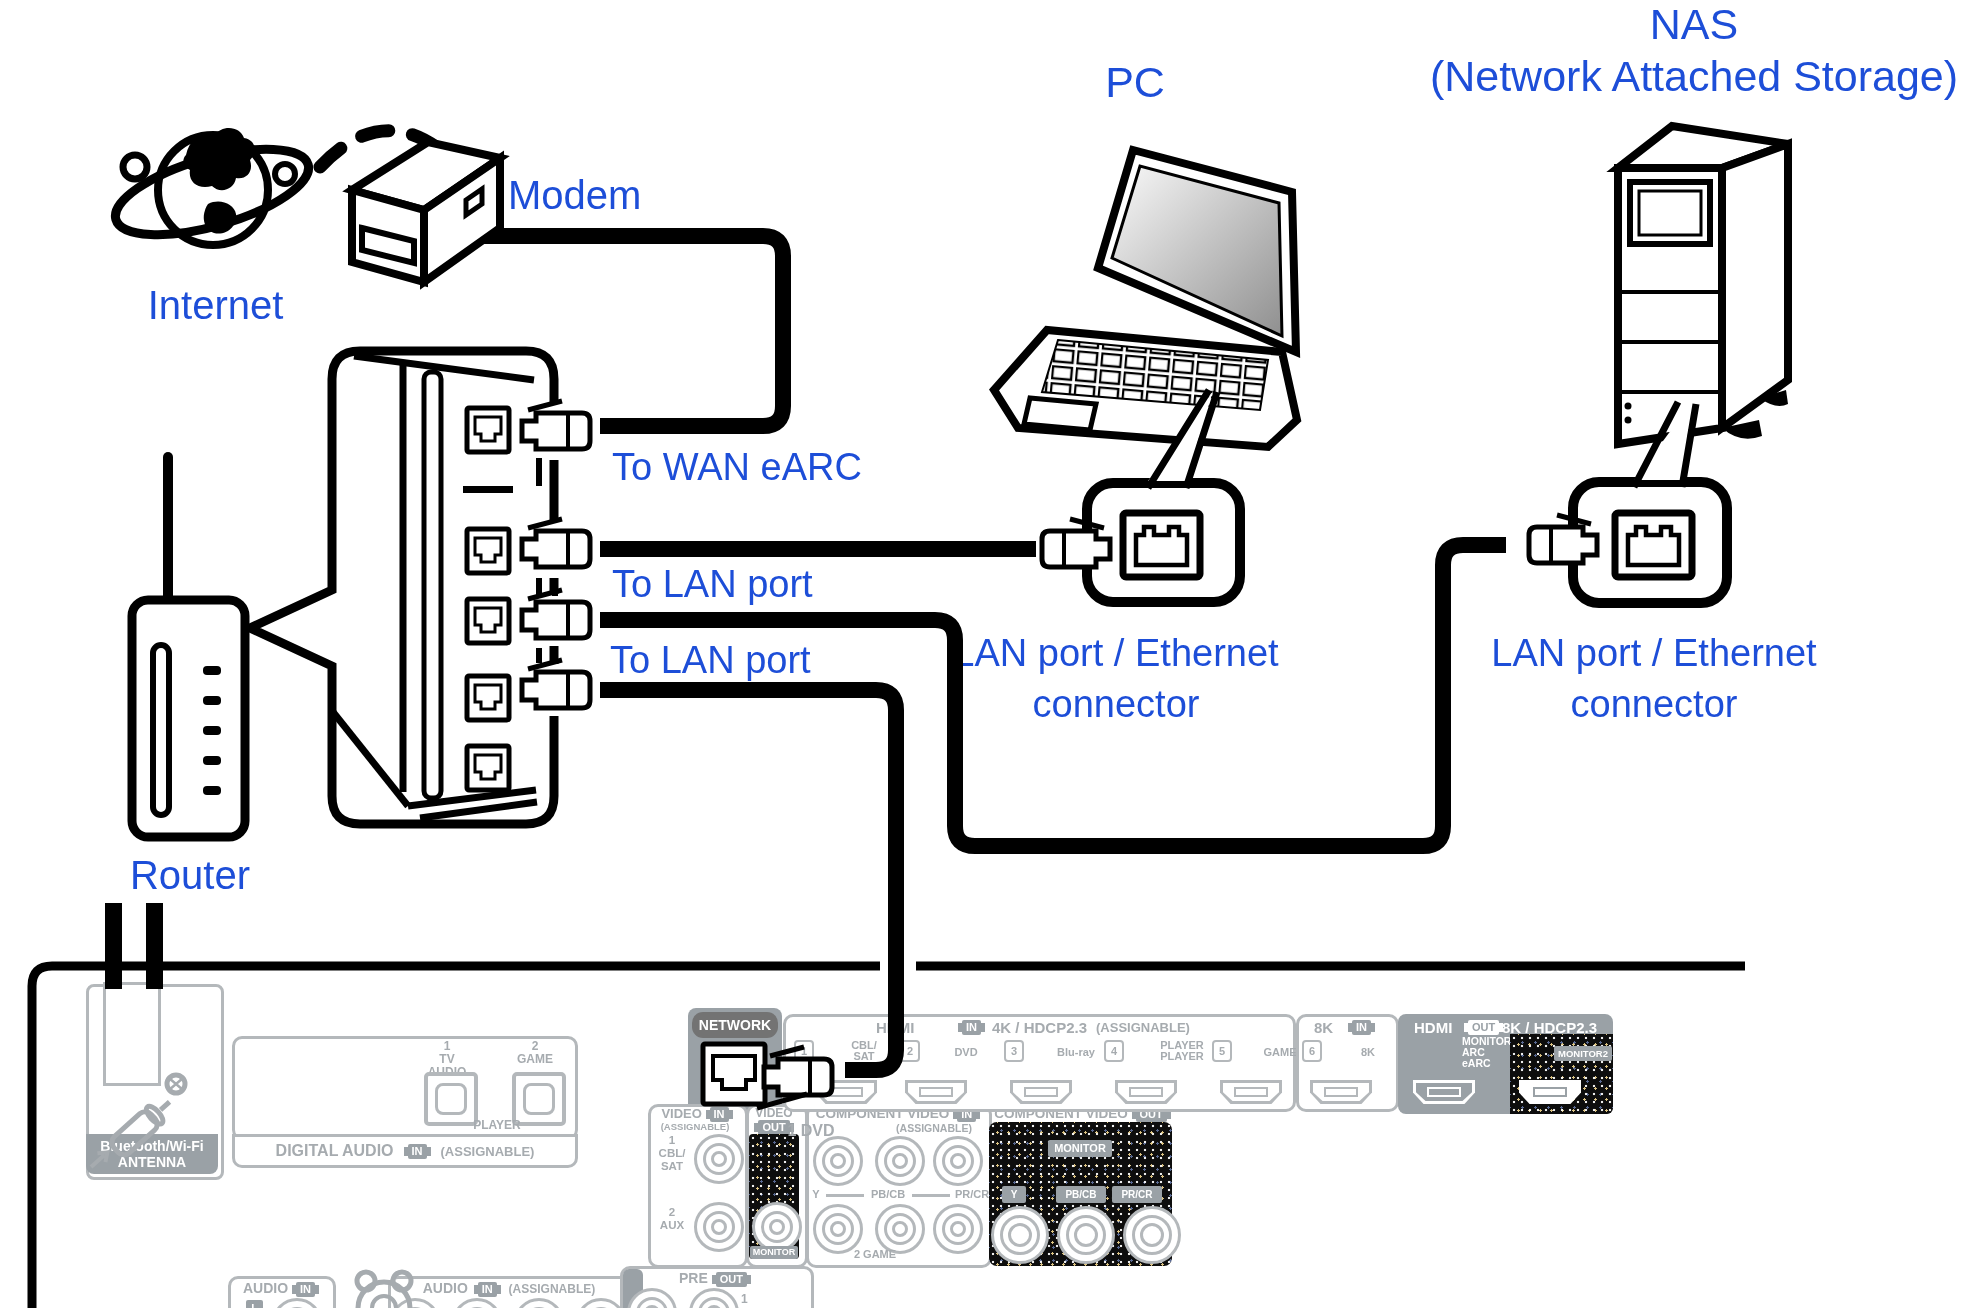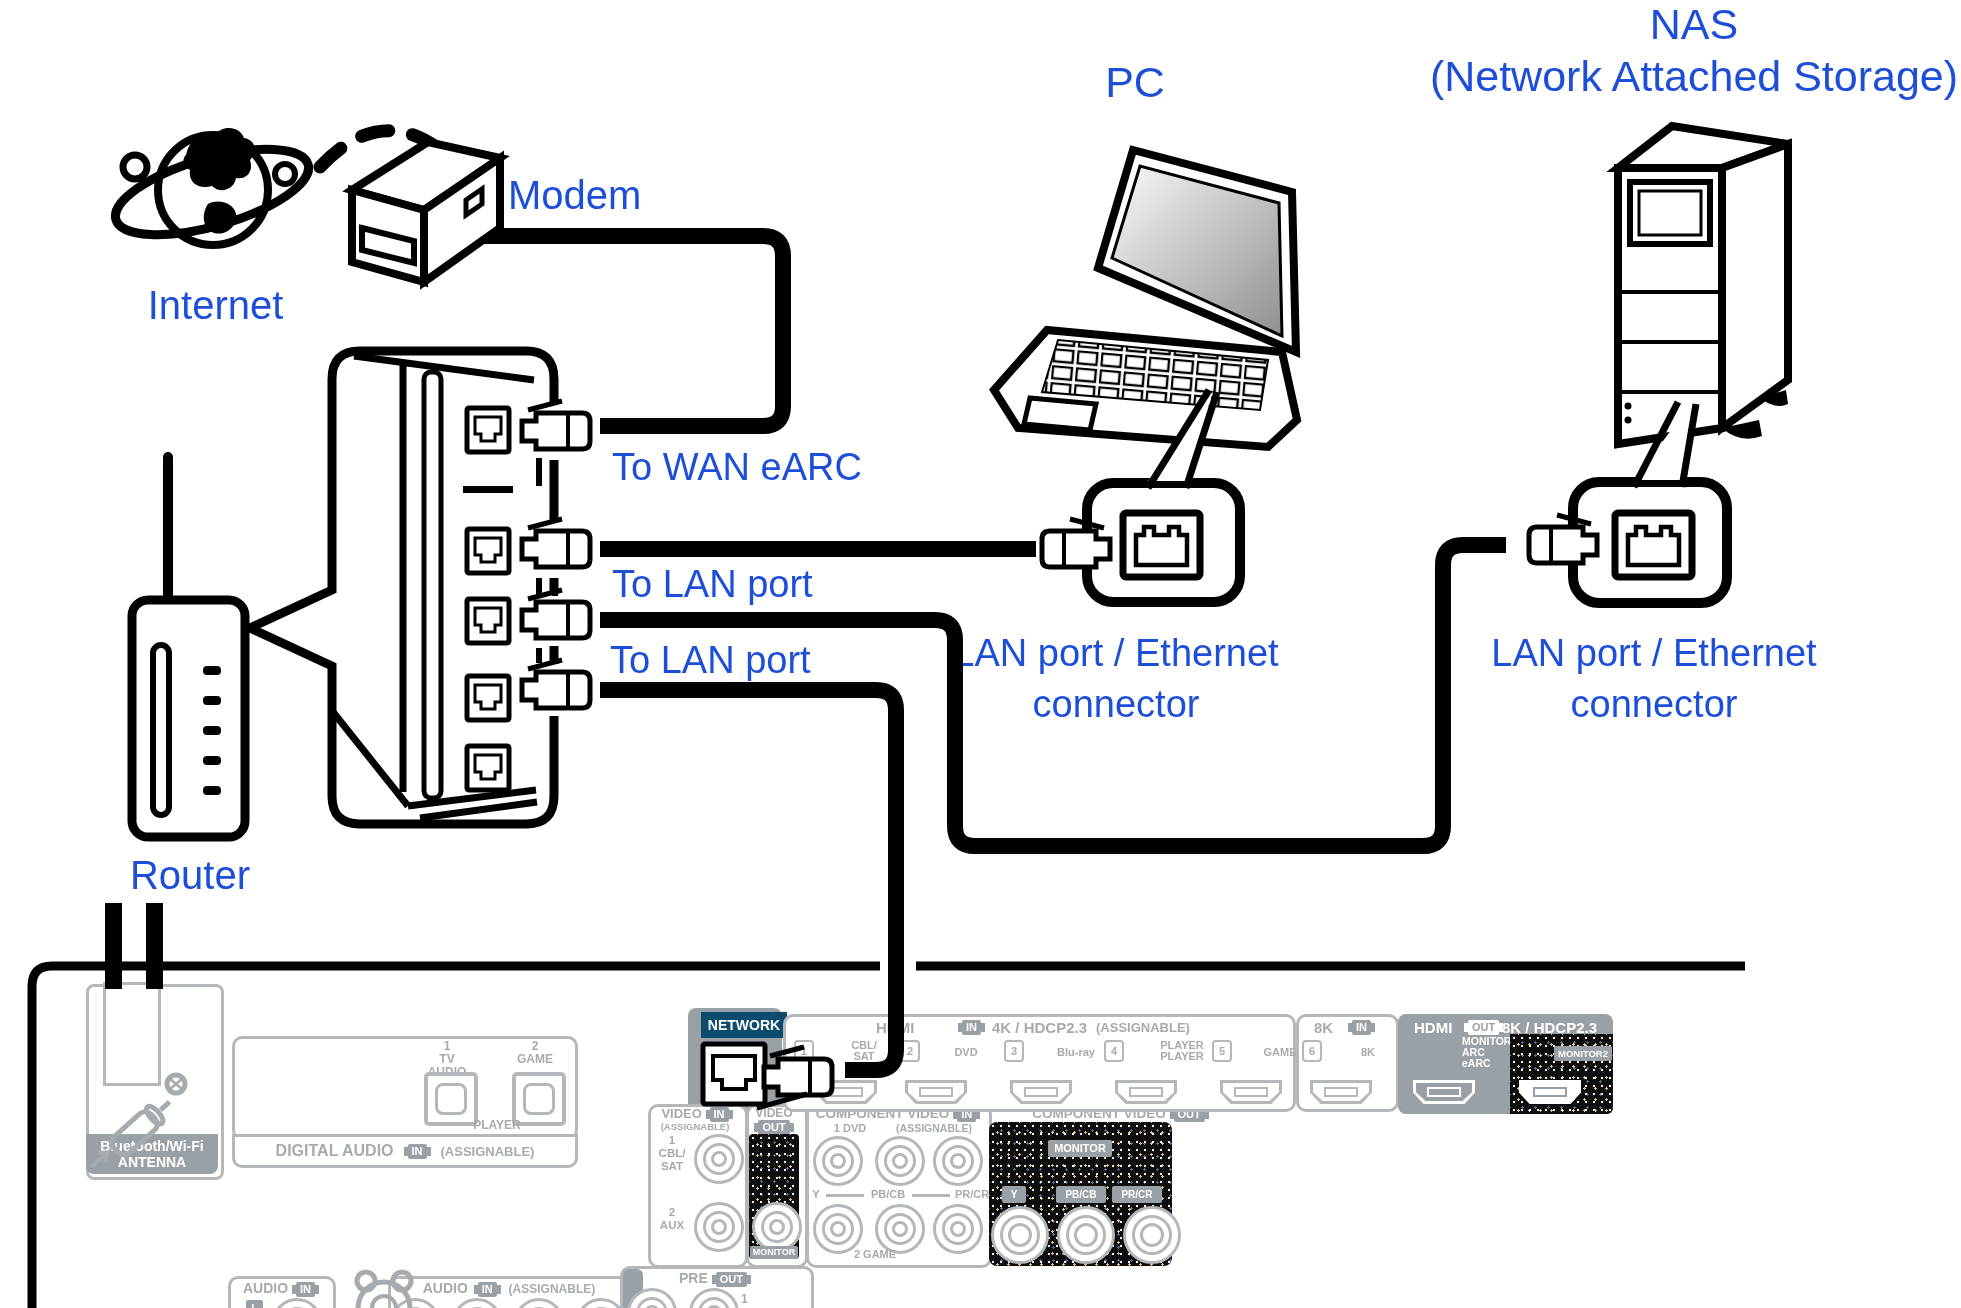--- a/index.html
+++ b/index.html
@@ -70,21 +70,21 @@
   <div class="optical" style="left:424px;top:1072px;"></div>
   <div class="optical" style="left:512px;top:1072px;"></div>
   <div class="stack" style="left:412px;top:1118px;width:170px;font-size:12px;">PLAYER</div>
   <div class="bar" style="left:232px;top:1134px;width:340px;height:28px;">
     <span class="rx" style="font-size:16px;">DIGITAL AUDIO</span>
     <span class="badge">IN</span>
     <span class="rx" style="font-size:13px;">(ASSIGNABLE)</span>
   </div>
 
   <div class="abs pad" style="left:688px;top:1008px;width:94px;height:110px;border-radius:8px;"></div>
-  <div class="abs" style="left:692px;top:1012px;width:86px;height:26px;background:#0c4a6e;color:#fff;font-weight:bold;font-size:14px;text-align:center;line-height:26px;border-radius:0;margin-left:9px;">NETWORK</div>
+  <div class="abs" style="left:692px;top:1012px;width:86px;height:26px;background:#737373;color:#fff;font-weight:bold;font-size:14px;text-align:center;line-height:26px;border-radius:11px;">NETWORK</div>
 
   <div class="blk" style="left:648px;top:1104px;width:94px;height:158px;"></div>
   <div class="stack" style="left:648px;top:1106px;width:94px;font-size:13px;">
     <span>VIDEO</span>
     <span class="badge" style="margin:0 0 0 4px;">IN</span>
   </div>
   <div class="stack" style="left:648px;top:1121px;width:94px;font-size:9.5px;">(ASSIGNABLE)</div>
   <div class="stack" style="left:652px;top:1134px;width:40px;font-size:11.5px;line-height:13px;">
     <div>1</div>
     <div>CBL/</div>
@@ -102,36 +102,36 @@
   <div class="stack" style="left:746px;top:1118px;width:56px;"><span class="badge" style="margin:0;">OUT</span></div>
   <div class="halftone" style="left:749px;top:1134px;width:50px;height:125px;border-radius:4px;"></div>
   <div class="rca" style="left:752px;top:1202px;width:44px;height:44px;background:#fff;"></div>
   <div class="tag" style="left:750px;top:1246px;width:48px;height:13px;font-size:9px;line-height:13px;">MONITOR</div>
 
   <div class="blk" style="left:806px;top:1104px;width:180px;height:158px;"></div>
   <div class="stack" style="left:806px;top:1106px;width:180px;font-size:13.5px;white-space:nowrap;">
     <span>COMPONENT VIDEO</span>
     <span class="badge" style="margin:0 0 0 4px;">IN</span>
   </div>
-  <div class="stack" style="left:820px;top:1122px;width:60px;font-size:11px;">1 DVD</div>
+  <div class="stack" style="left:781px;top:1122px;width:60px;font-size:16px;">1 DVD</div>
   <div class="stack" style="left:884px;top:1122px;width:100px;font-size:10.5px;">(ASSIGNABLE)</div>
   <div class="rca" style="left:813px;top:1136px;width:44px;height:44px;"></div>
   <div class="rca" style="left:875px;top:1136px;width:44px;height:44px;"></div>
   <div class="rca" style="left:933px;top:1136px;width:44px;height:44px;"></div>
   <div class="stack" style="left:806px;top:1188px;width:20px;font-size:11px;">Y</div>
   <div class="abs" style="left:826px;top:1194px;width:38px;height:3px;background:#b4b8bb;"></div>
   <div class="stack" style="left:866px;top:1188px;width:44px;font-size:11px;">PB/CB</div>
   <div class="abs" style="left:912px;top:1194px;width:38px;height:3px;background:#b4b8bb;"></div>
   <div class="stack" style="left:950px;top:1188px;width:44px;font-size:11px;">PR/CR</div>
   <div class="rca" style="left:813px;top:1204px;width:44px;height:44px;"></div>
   <div class="rca" style="left:875px;top:1204px;width:44px;height:44px;"></div>
   <div class="rca" style="left:933px;top:1204px;width:44px;height:44px;"></div>
   <div class="stack" style="left:840px;top:1248px;width:70px;font-size:11px;">2 GAME</div>
 
-  <div class="stack" style="left:1027px;top:1106px;width:183px;font-size:13.5px;white-space:nowrap;">
+  <div class="stack" style="left:989px;top:1106px;width:183px;font-size:13.5px;white-space:nowrap;">
     <span>COMPONENT VIDEO</span>
     <span class="badge" style="margin:0 0 0 4px;">OUT</span>
   </div>
   <div class="halftone" style="left:989px;top:1122px;width:183px;height:144px;border-radius:8px;"></div>
   <div class="tag" style="left:1048px;top:1140px;width:64px;height:17px;font-size:11px;line-height:17px;">MONITOR</div>
   <div class="tag" style="left:1002px;top:1186px;width:24px;height:17px;font-size:10px;line-height:17px;">Y</div>
   <div class="tag" style="left:1056px;top:1186px;width:50px;height:17px;font-size:10px;line-height:17px;">PB/CB</div>
   <div class="tag" style="left:1112px;top:1186px;width:50px;height:17px;font-size:10px;line-height:17px;">PR/CR</div>
   <div class="rca" style="left:991px;top:1206px;width:52px;height:52px;background:#fff;"></div>
   <div class="rca" style="left:1057px;top:1206px;width:52px;height:52px;background:#fff;"></div>

